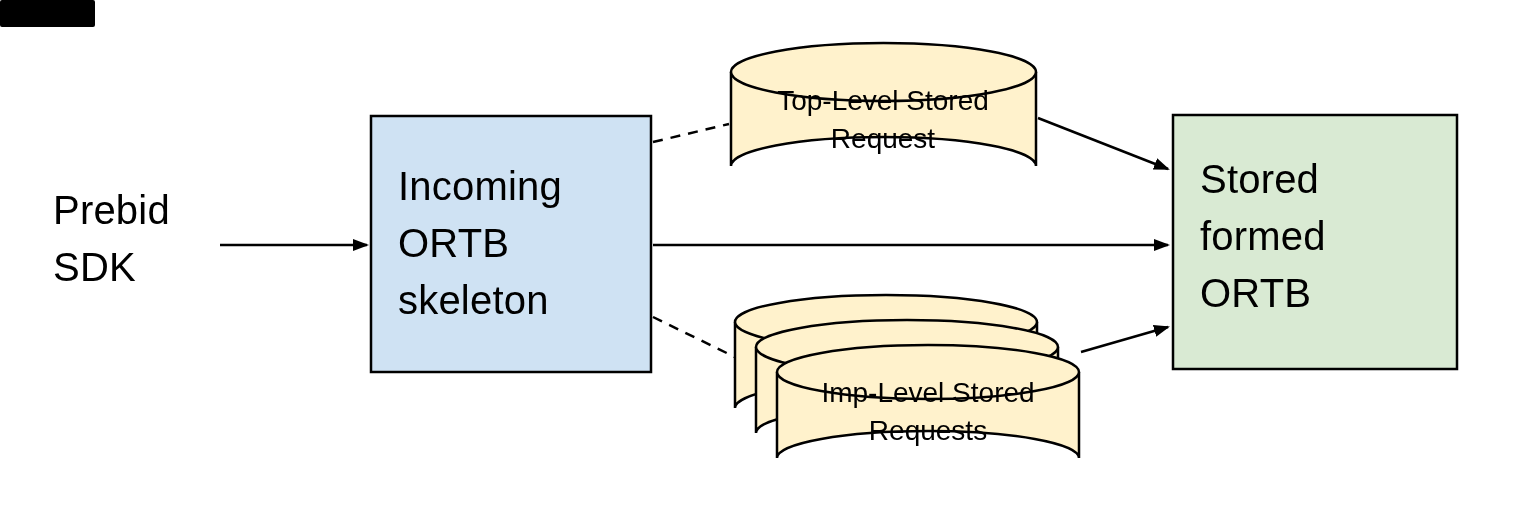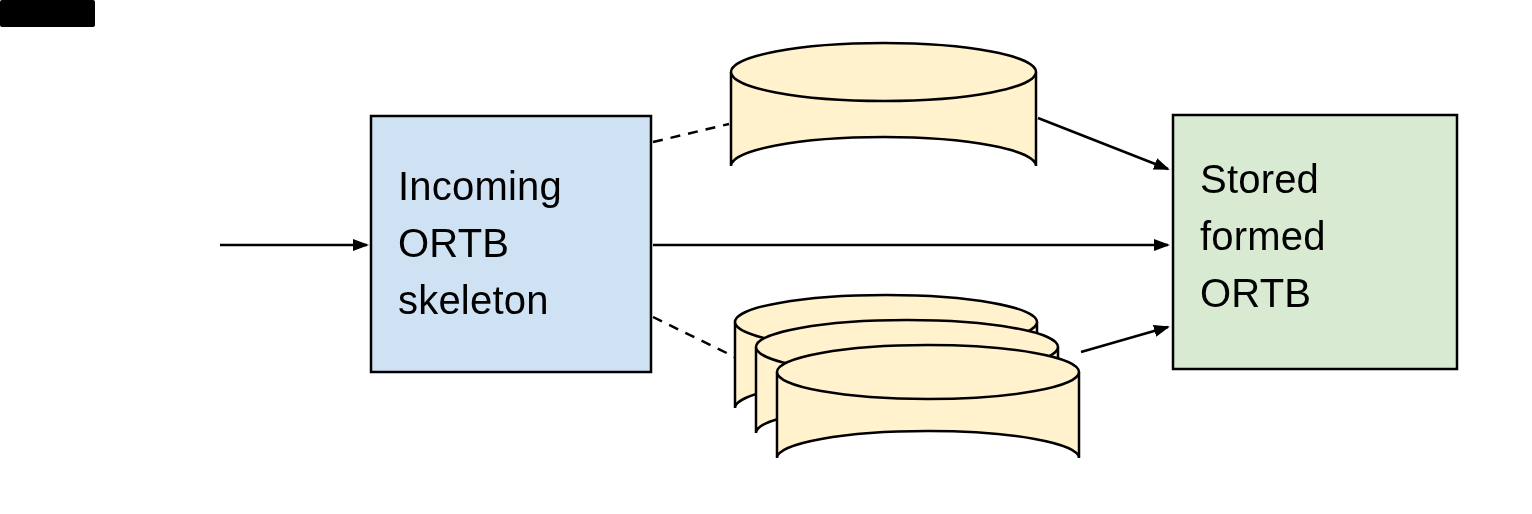--- a/index.html
+++ b/index.html
@@ -60,24 +60,30 @@
 
       <path d="M777,372 L777,458 A151,27 0 0 1 1079,458 L1079,372" fill="#fff2cc" stroke="#000" stroke-width="2.5"></path>
       <ellipse cx="928" cy="372" rx="151" ry="27" fill="#fff2cc" stroke="#000" stroke-width="2.5"></ellipse>
     </g>
 
     <line x1="1081" y1="352" x2="1168" y2="327" stroke="#000" stroke-width="2.5" marker-end="url(#arrow)"></line>
 
     <rect x="1173" y="115" width="284" height="254" fill="#d9ead3" stroke="#000" stroke-width="2.5"></rect>
   </svg>
 
+  <div class="label big" style="left:53px; top:182px;">Prebid
+SDK</div>
 
   <div class="label big" style="left:398px; top:158px;">Incoming
 ORTB
 skeleton</div>
 
+  <div class="label med" style="left:733px; top:82px; width:300px;">Top-Level Stored
+Request</div>
 
+  <div class="label med" style="left:778px; top:374px; width:300px;">Imp-Level Stored
+Requests</div>
 
   <div class="label big" style="left:1200px; top:151px;">Stored
 formed
 ORTB</div>
 
 </div>
 
 </body></html>

